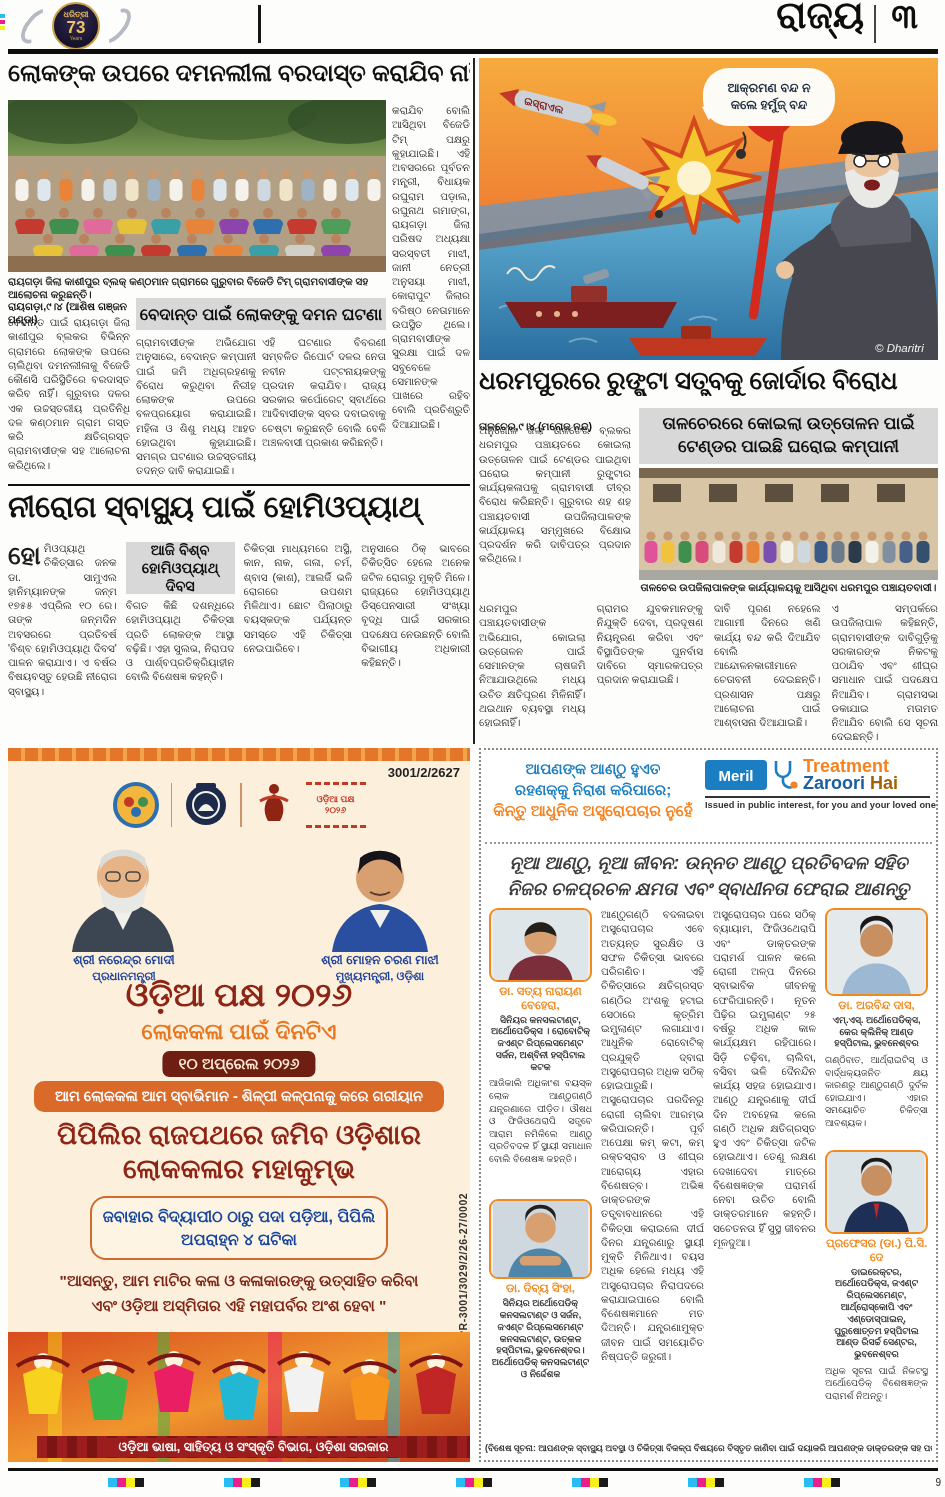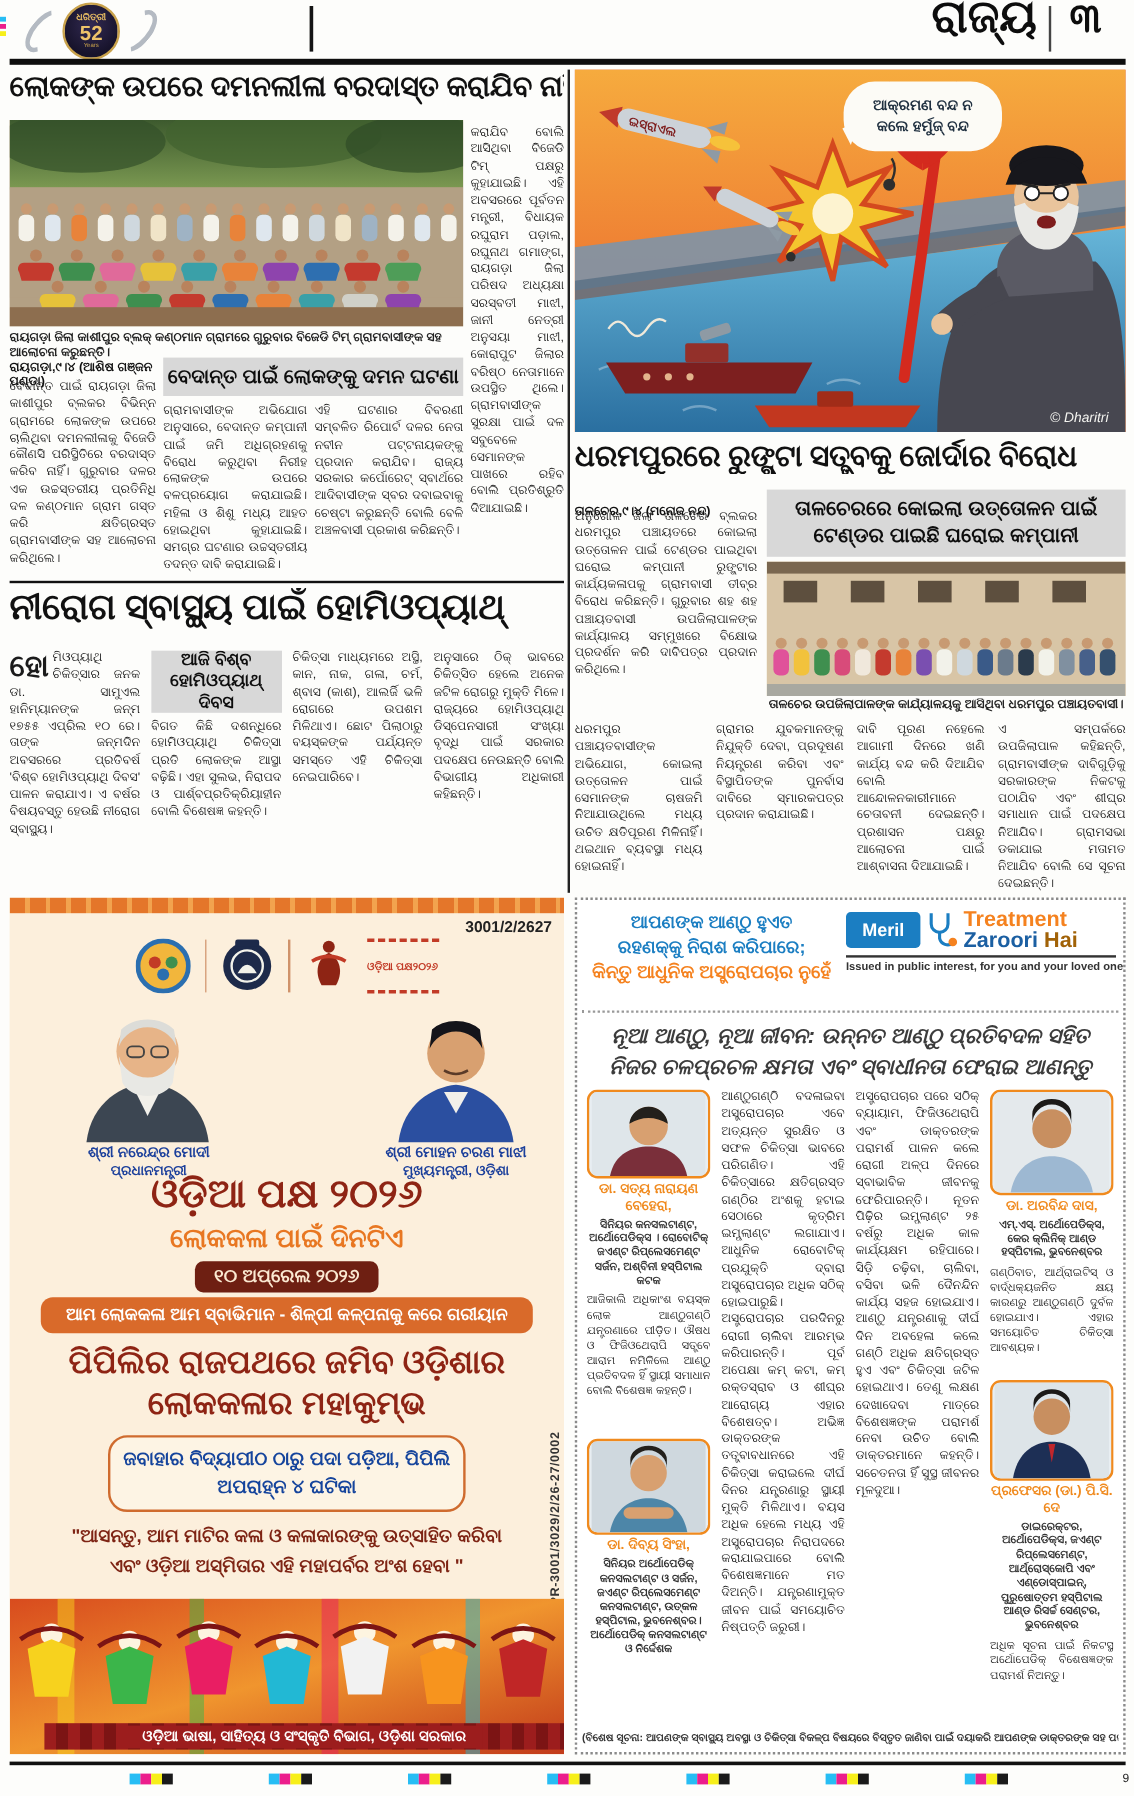--- a/index.html
+++ b/index.html
@@ -80,21 +80,21 @@
 
   
   .adL { position:absolute; left:8px; top:748px; width:462px; height:714px; background:#fcefdc; overflow:hidden; }
   .adL-strip { position:absolute; left:0; top:0; right:0; height:13px;
     background:repeating-linear-gradient(90deg,#e4762a 0 13px,#f2a34e 13px 17px); }
   .adL-num { position:absolute; right:10px; top:17px; font-size:13px; font-weight:bold; color:#222; }
   .adL-logos { position:absolute; left:0; top:28px; width:100%; height:58px;
     display:flex; align-items:center; justify-content:center; gap:12px; }
   .adL-logosep { width:1.5px; height:44px; background:#cf926a; }
   .stamp { width:60px; height:46px; border-top:3px dashed #c23a26; border-bottom:3px dashed #c23a26;
-    display:flex; align-items:center; justify-content:center; }
+    display:flex; flex-direction:column; align-items:center; justify-content:center; }
   .stamp .s1 { font-size:9px; font-weight:bold; color:#c23a26; line-height:1.2; }
   .stamp .s2 { font-size:9px; font-weight:bold; color:#c23a26; line-height:1.2; }
   .leader { position:absolute; top:88px; }
   .leader-label { position:absolute; top:204px; text-align:center; color:#1b3f9b; font-weight:bold; line-height:1.35; }
   .leader-label .nm { font-size:12.5px; }
   .leader-label .tt { font-size:11.5px; }
   .adL-title { position:absolute; left:0; top:228px; width:100%; text-align:center;
     font-size:33px; font-weight:bold; color:#8e2414; }
   .adL-sub { position:absolute; left:0; top:271px; width:100%; text-align:center;
     font-size:22px; font-weight:bold; color:#e87722; }
@@ -194,21 +194,21 @@
 </svg>
 
 <div class="page">
 
   <div class="masthead">
     <div class="logo-wrap">
       <span class="wing l"></span>
       <span class="wing r"></span>
       <span class="logo-core">
         <span class="logo-paper">ଧରିତ୍ରୀ</span>
-        <span class="logo-years">52</span>
+        <span class="logo-years">73</span>
         <span class="logo-years-lbl">Years</span>
       </span>
     </div>
     <div class="md-divider"></div>
     <div class="section-word">ରାଜ୍ୟ</div>
     <div class="section-divider"></div>
     <div class="page-num">୩</div>
   </div>
   <div class="rule-top"></div>
   <div class="edge-ticks">

